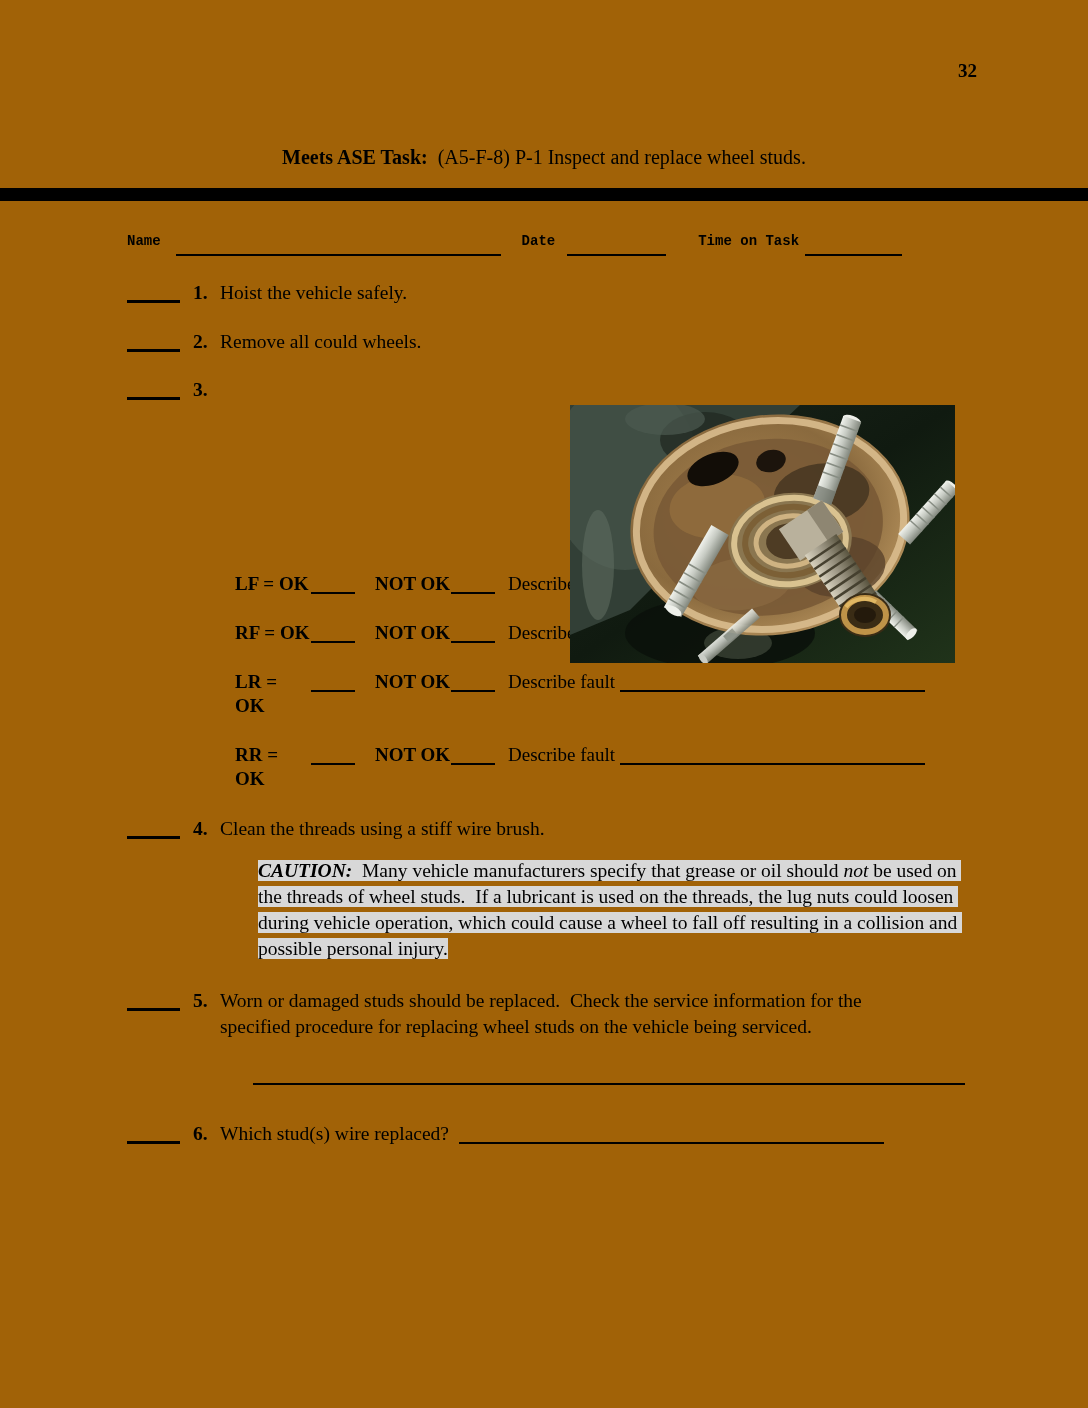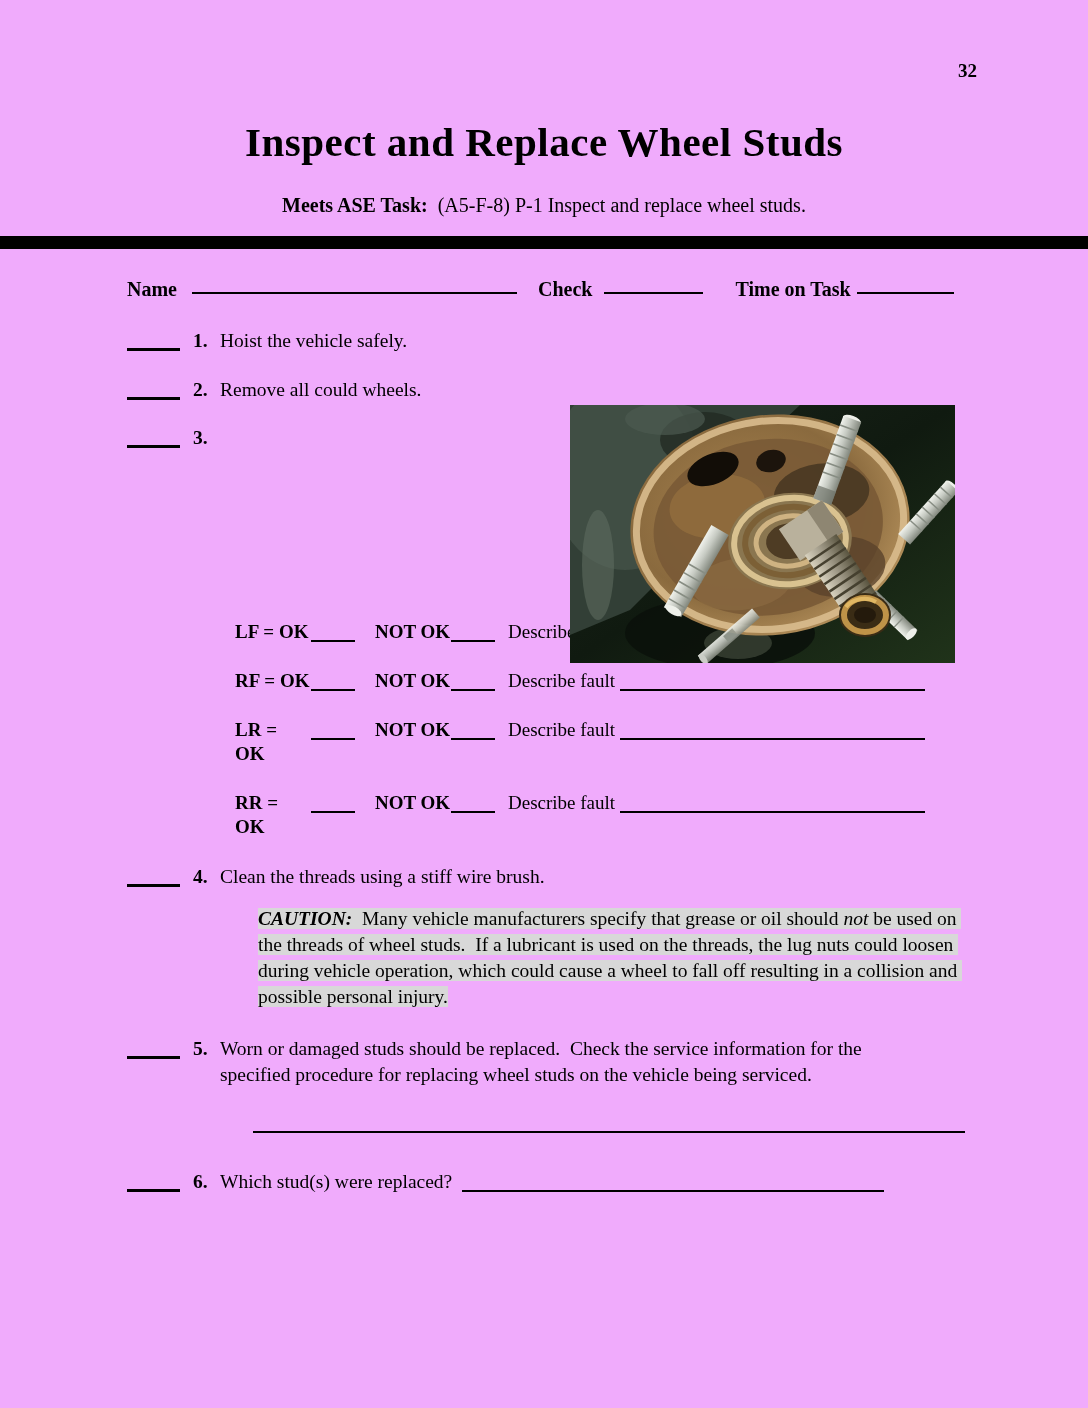--- a/index.html
+++ b/index.html
@@ -1,26 +1,26 @@
 <!DOCTYPE html>
 <html><head>
 <meta charset="utf-8">
 <style>
   html,body{margin:0;padding:0;background:#e8e8e8;}
-  .page{position:relative;width:1088px;height:1408px;background:#f0abfc;margin:0 auto;
+  .page{position:relative;width:1088px;height:1408px;background:#a16207;margin:0 auto;
         font-family:"Liberation Serif","DejaVu Serif",serif;color:#000;overflow:hidden;}
   .page-number{position:absolute;top:60px;left:958px;font-weight:bold;font-size:19px;}
   .doc-header{padding-top:118px;text-align:center;}
   .doc-title{font-size:41px;line-height:48px;font-weight:bold;margin:0;letter-spacing:.5px;}
   .ase-line{margin-top:28px;font-size:20px;line-height:22px;white-space:pre-wrap;}
   .ase-label{font-weight:bold;}
   .rule{margin-top:20px;height:13px;background:#000;}
   .content{padding:0 124px 0 127px;}
 
-  .info-row{display:flex;align-items:center;font-size:20px;line-height:22px;}
+  .info-row{display:flex;align-items:flex-end;font-size:14px;line-height:22px;font-family:Liberation Mono, monospace;}
   .info-row1{margin-top:29px;}
   .info-row2{margin-top:28px;}
   .i-label{font-weight:bold;white-space:nowrap;}
   .ln{display:inline-block;border-bottom:2px solid #000;position:relative;top:4px;flex:none;}
   .ln-name{width:325px;margin-left:15px;}
   .ln-date{width:99px;margin-left:12px;}
   .ln-time{width:97px;margin-left:6px;}
   .lbl-date{margin-left:21px;}
   .lbl-time{margin-left:32px;}
   .ln-make{width:183px;margin-left:10px;}
@@ -63,32 +63,31 @@
   .answer-line{margin-left:126px;width:712px;border-bottom:2px solid #000;margin-top:43px;height:0;}
 </style>
 </head>
 <body>
 
 <div class="page">
 
   <div class="page-number">32</div>
 
   <div class="doc-header">
-    <h1 class="doc-title">Inspect and Replace Wheel Studs</h1>
     <div class="ase-line"><span class="ase-label">Meets ASE Task:</span><span>  (A5-F-8) P-1 Inspect and replace wheel studs.</span></div>
   </div>
 
   <div class="rule"></div>
 
   <div class="content">
 
     <div class="info-row info-row1">
       <span class="i-label">Name</span>
       <span class="ln ln-name"></span>
-      <span class="i-label lbl-date">Check</span>
+      <span class="i-label lbl-date">Date</span>
       <span class="ln ln-date"></span>
       <span class="i-label lbl-time">Time on Task</span>
       <span class="ln ln-time"></span>
     </div>
 
 
     <div class="step step-1">
       <span class="blank"></span>
       <span class="step-num">1.</span>
       <span class="step-text">Hoist the vehicle safely.</span>
@@ -154,21 +153,21 @@
       <span class="blank"></span>
       <span class="step-num">5.</span>
       <span class="step-text w715">Worn or damaged studs should be replaced.  Check the service information for the specified procedure for replacing wheel studs on the vehicle being serviced.</span>
     </div>
 
     <div class="answer-line"></div>
 
     <div class="step step-6">
       <span class="blank"></span>
       <span class="step-num">6.</span>
-      <span class="step-text">Which stud(s) were replaced?</span>
+      <span class="step-text">Which stud(s) wire replaced?</span>
       <span class="ln-answer6"></span>
     </div>
 
   </div>
 
   <div class="photo">
     <svg viewBox="0 0 385 258" width="385" height="258" xmlns="http://www.w3.org/2000/svg">
       <defs>
         <linearGradient id="bgG" x1="0" y1="0" x2="1" y2="1">
           <stop offset="0" stop-color="#1a241b"></stop>

